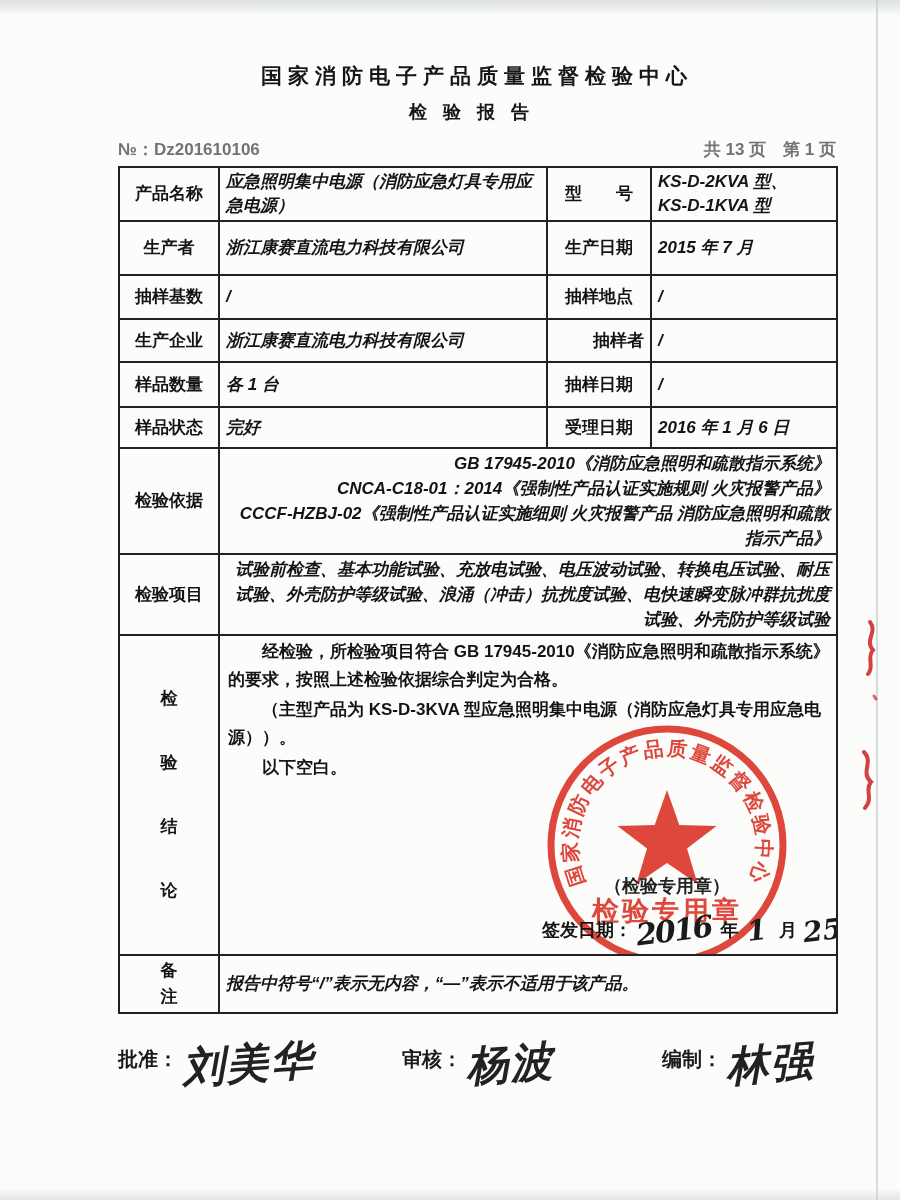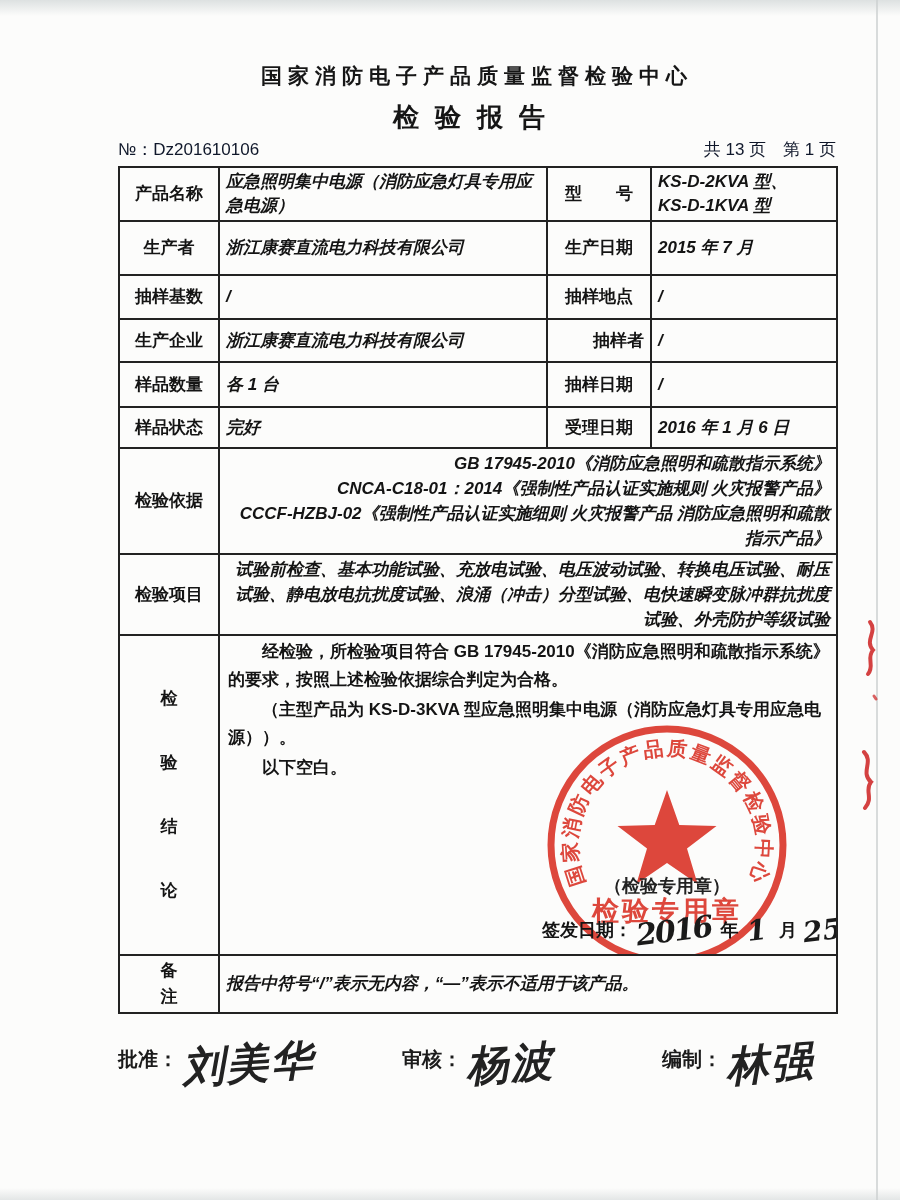--- a/index.html
+++ b/index.html
@@ -15,26 +15,26 @@
     background:linear-gradient(rgba(252,252,251,0),#e3e6e6);}
   .edge-line{position:absolute;left:876px;top:0;width:2px;height:1200px;
     background:#ccd0d0;opacity:.75;}
 
   .org-title{
     position:absolute;left:118px;top:62px;width:718px;margin:0;
     text-align:center;font-size:21px;font-weight:700;letter-spacing:6px;color:#161616;
   }
   .report-title{
     position:absolute;left:118px;top:100px;width:718px;margin:0;
-    text-align:center;font-size:26px;font-weight:700;letter-spacing:16px;color:#161616;
+    text-align:center;font-size:18px;font-weight:700;letter-spacing:16px;color:#161616;
   }
   .meta-row{
     position:absolute;left:118px;top:138px;width:718px;
     display:flex;justify-content:space-between;
-    font-size:17px;font-weight:400;color:#0f172a;
+    font-size:17px;font-weight:700;color:#737373;
   }
 
   table.report{
     position:absolute;left:118px;top:166px;width:718px;
     border-collapse:collapse;table-layout:fixed;
   }
   table.report td{
     border:2px solid #222;
     font-size:17px;color:#141414;
     padding:2px 6px;
@@ -157,21 +157,21 @@
     <td class="val">2016 年 1 月 6 日</td>
   </tr>
   <tr style="height:102px">
     <td class="lab">检验依据</td>
     <td class="val basis-val" colspan="3">GB 17945-2010《消防应急照明和疏散指示系统》
 CNCA-C18-01：2014《强制性产品认证实施规则 火灾报警产品》
 CCCF-HZBJ-02《强制性产品认证实施细则 火灾报警产品 消防应急照明和疏散指示产品》</td>
   </tr>
   <tr style="height:69px">
     <td class="lab">检验项目</td>
-    <td class="val items-val" colspan="3">试验前检查、基本功能试验、充放电试验、电压波动试验、转换电压试验、耐压试验、静电放电抗扰度试验、浪涌（冲击）分型试验、电快速瞬变脉冲群抗扰度试验、外壳防护等级试验</td>
+    <td class="val items-val" colspan="3">试验前检查、基本功能试验、充放电试验、电压波动试验、转换电压试验、耐压试验、外壳防护等级试验、浪涌（冲击）抗扰度试验、电快速瞬变脉冲群抗扰度试验、外壳防护等级试验</td>
   </tr>
   <tr style="height:320px">
     <td class="lab lab-vert">检
 验
 结
 论</td>
     <td class="conclusion-cell" colspan="3">
       <p>经检验，所检验项目符合 GB 17945-2010《消防应急照明和疏散指示系统》的要求，按照上述检验依据综合判定为合格。</p>
       <p>（主型产品为 KS-D-3KVA 型应急照明集中电源（消防应急灯具专用应急电源））。</p>
       <p>以下空白。</p>

